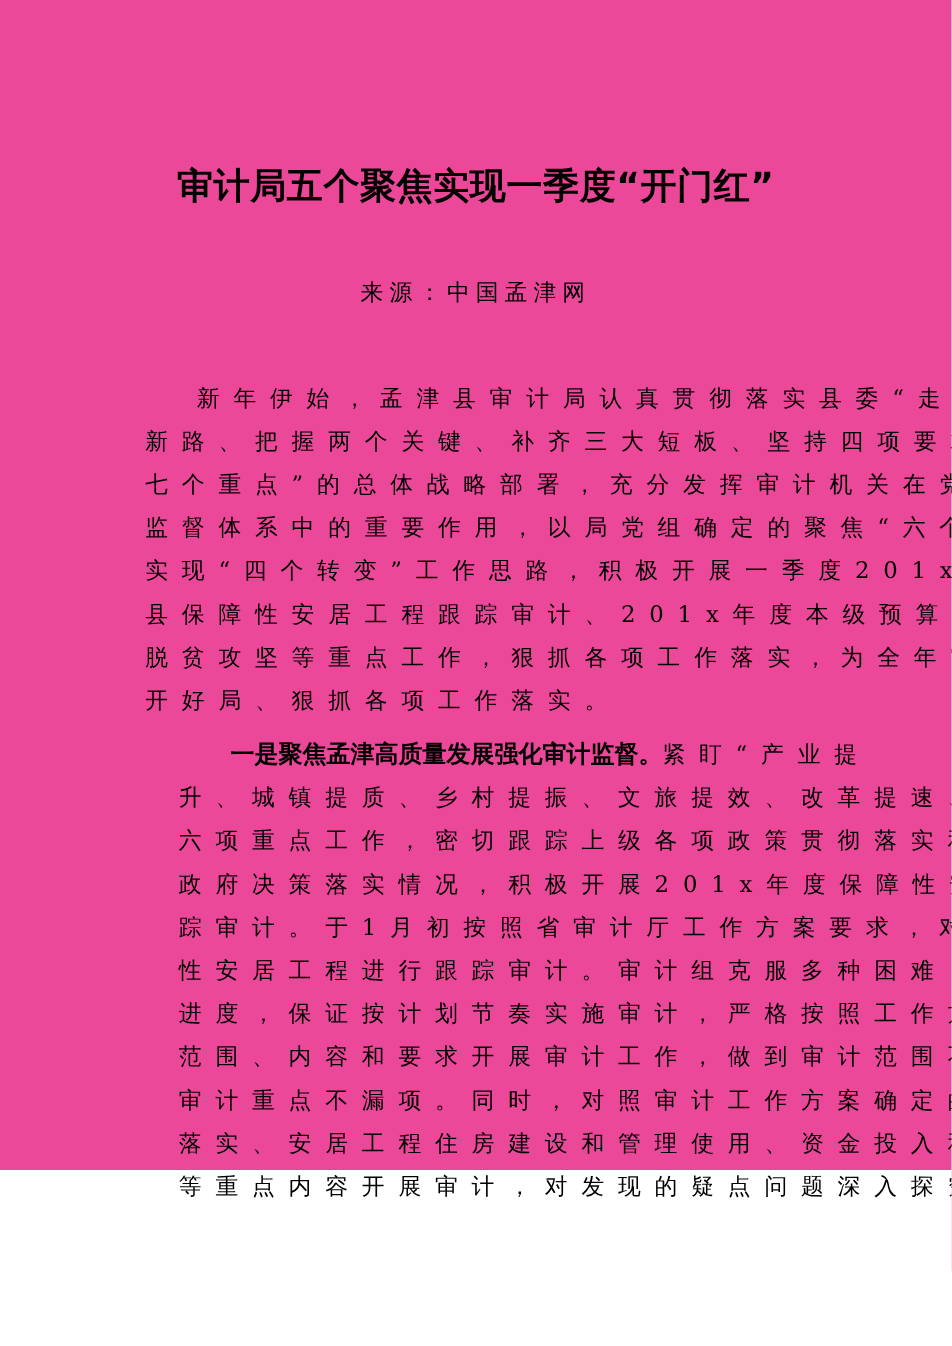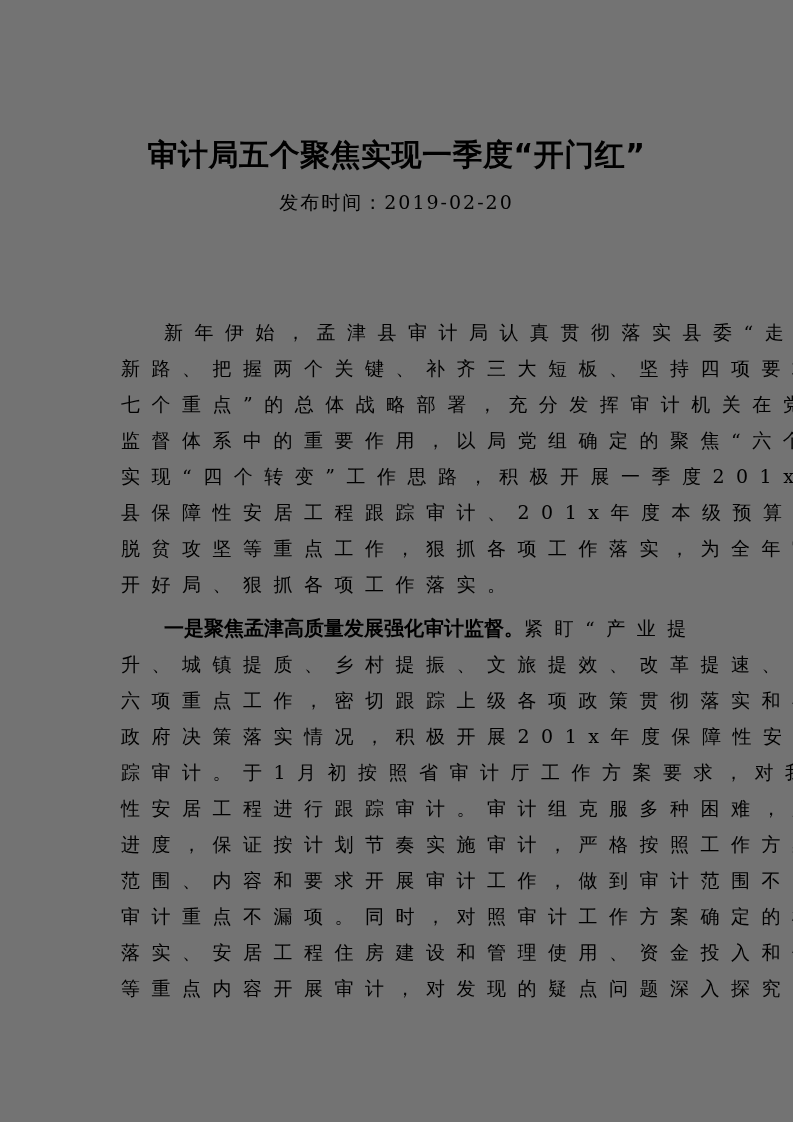--- a/index.html
+++ b/index.html
@@ -1,17 +1,17 @@
 <!DOCTYPE html>
 <html><head>
 <meta charset="utf-8">
 <style>
   html, body { margin: 0; padding: 0; background: #ffffff; }
   body { width: 793px; height: 1122px; position: relative; overflow: hidden; color: #000; }
-  .page { position: absolute; left: 0; top: 0; width: 793px; height: 1122px; background: #737373; }
+  .page { position: absolute; left: 0; top: 0; width: 793px; height: 975px; background: #ec4899; }
   .title {
     position: absolute; left: 0; width: 793px; top: 135px; text-align: center;
     font-family: "DejaVu Sans", sans-serif; font-weight: bold; font-size: 30px; letter-spacing: 0.5px;
   }
   .meta {
     position: absolute; left: 0; width: 793px; text-align: center;
     font-family: "DejaVu Serif", "Liberation Serif", serif; font-size: 19px; letter-spacing: 2px;
   }
   .meta.date { top: 190px; }
   .meta.source { top: 231px; letter-spacing: 5px; }
@@ -23,34 +23,34 @@
   .lead {
     font-family: "DejaVu Sans", sans-serif; font-weight: bold; letter-spacing: 0px; font-size: 20px;
   }
   .line { display: block; white-space: nowrap; }
 </style>
 </head>
 <body>
 
 <div class="page">
   <div class="title">审计局五个聚焦实现一季度“开门红”</div>
-  <div class="meta date">发布时间：2019-02-20</div>
+  <div class="meta source">来源：中国孟津网</div>
 
   <div class="body">
     <div>
       <span class="line" style="padding-left:43px">新年伊始，孟津县审计局认真贯彻落实县委“走好一条</span>
       <span class="line">新路、把握两个关键、补齐三大短板、坚持四项要求、突出</span>
       <span class="line">七个重点”的总体战略部署，充分发挥审计机关在党和国家</span>
       <span class="line">监督体系中的重要作用，以局党组确定的聚焦“六个围绕”，</span>
       <span class="line">实现“四个转变”工作思路，积极开展一季度201x年度全</span>
       <span class="line">县保障性安居工程跟踪审计、201x年度本级预算执行审计、</span>
       <span class="line">脱贫攻坚等重点工作，狠抓各项工作落实，为全年审计工作</span>
       <span class="line">开好局、狠抓各项工作落实。</span>
     </div>
-    <div style="margin-top:8px;">
+    <div style="margin-top:8px;margin-left:28px;">
       <span class="line" style="padding-left:43px"><span class="lead">一是聚焦孟津高质量发展强化审计监督。</span><span>紧盯“产业提</span></span>
       <span class="line">升、城镇提质、乡村提振、文旅提效、改革提速、民生提档”</span>
       <span class="line">六项重点工作，密切跟踪上级各项政策贯彻落实和县委、县</span>
       <span class="line">政府决策落实情况，积极开展201x年度保障性安居工程跟</span>
       <span class="line">踪审计。于1月初按照省审计厅工作方案要求，对我县保障</span>
       <span class="line">性安居工程进行跟踪审计。审计组克服多种困难，加快工作</span>
       <span class="line">进度，保证按计划节奏实施审计，严格按照工作方案规定的</span>
       <span class="line">范围、内容和要求开展审计工作，做到审计范围不“缩水”，</span>
       <span class="line">审计重点不漏项。同时，对照审计工作方案确定的棚改政策</span>
       <span class="line">落实、安居工程住房建设和管理使用、资金投入和使用绩效</span>

